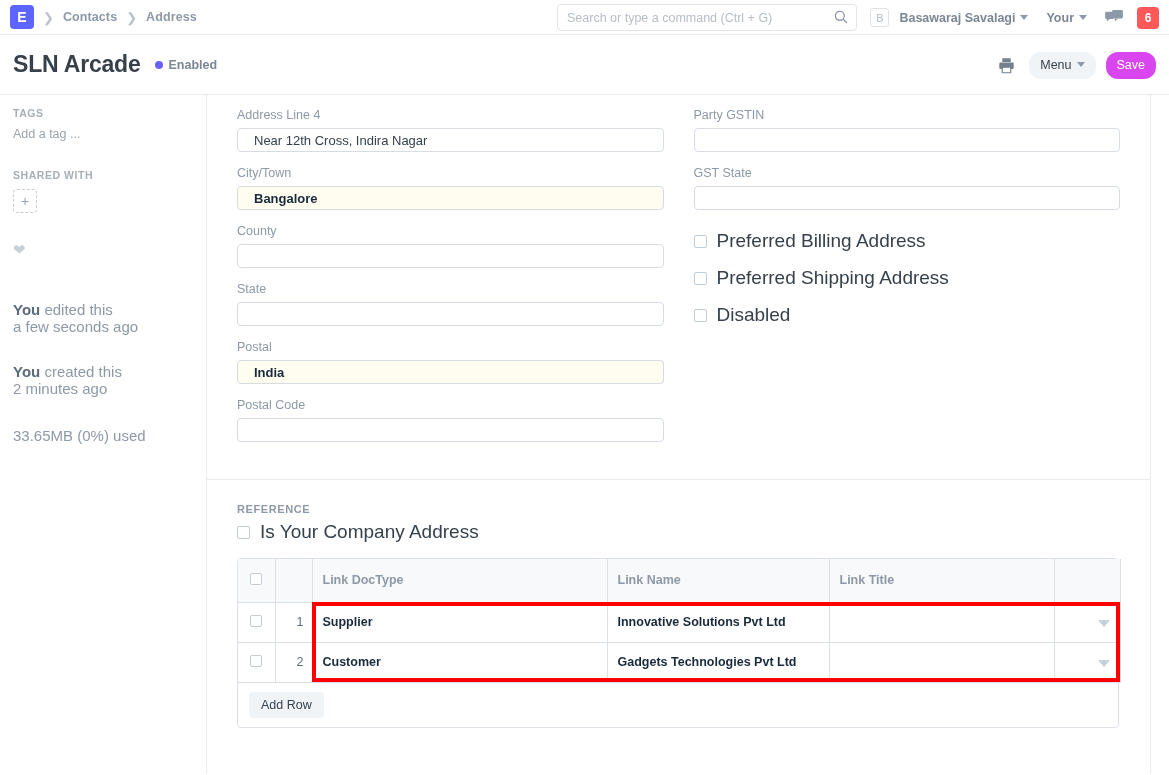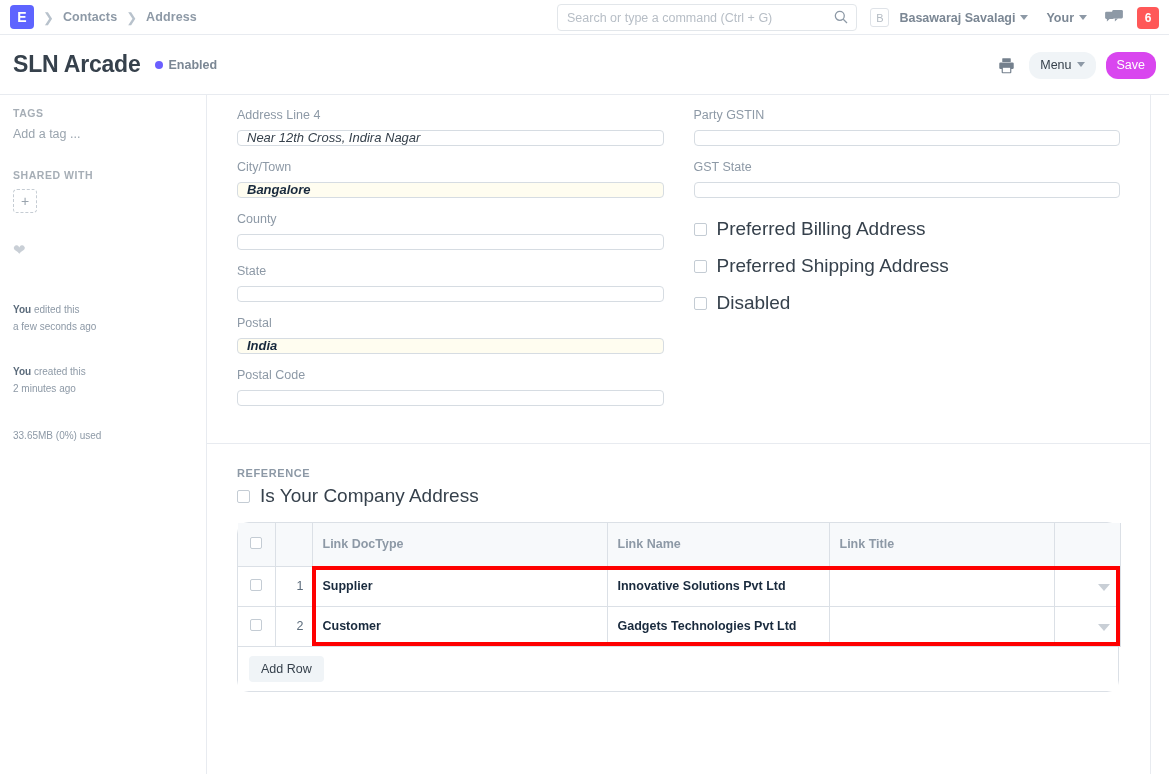--- a/index.html
+++ b/index.html
@@ -189,21 +189,21 @@
     width: 24px; height: 24px;
     border: 1px dashed #c5ccd3;
     border-radius: 4px;
     color: #9aa4ae;
     font-size: 14px;
     display: flex; align-items: center; justify-content: center;
     cursor: pointer;
   }
   .heart { color: #c9cfd6; font-size: 15px; }
   .side-line {
-    font-size: 10px; color: #8d99a6; line-height: 17px;
+    font-size: 15px; color: #8d99a6; line-height: 17px;
   }
   .side-line b { color: #5b6b7b; }
 
   .content {
     flex: 1 1 auto;
     position: relative;
   }
   .content-inner {
     width: 944px;
     border-right: 1px solid #e8ebf0;
@@ -219,30 +219,29 @@
   .col { flex: 1 1 0; min-width: 0; }
   .field { margin-bottom: 14px; }
   .field-label {
     font-size: 12.5px;
     color: #8d99a6;
     margin-bottom: 5px;
     line-height: 15px;
   }
   .input {
     width: 100%;
-    height: 16px;
+    height: 24px;
     border: 1px solid #d6dce2;
     border-radius: 4px;
     background: #fff;
-    padding: 0 9px;
+    padding: 0 16px;
     font-size: 13px;
     font-family: "Liberation Sans", sans-serif;
     color: #36414c;
     outline: none;
-    font-style: italic;
   }
   .input.modified {
     background: #fffdf0;
     font-weight: bold;
     color: #192a3d;
   }
   .cb-row {
     display: flex; align-items: center;
     margin-bottom: 15px;
   }
@@ -266,21 +265,21 @@
   .ref-section { padding: 23px 30px 0 30px; }
   .ref-title {
     font-size: 11px; font-weight: bold;
     letter-spacing: .6px;
     color: #8d99a6;
     margin-bottom: 6px;
   }
   .grid-wrap {
     position: relative;
     border: 1px solid #dbe0e6;
-    border-radius: 12px;
+    border-radius: 4px;
     margin-top: 15px;
     width: 882px;
     background: #fff;
   }
   table.grid {
     width: 100%;
     border-collapse: collapse;
     table-layout: fixed;
   }
   table.grid th {

